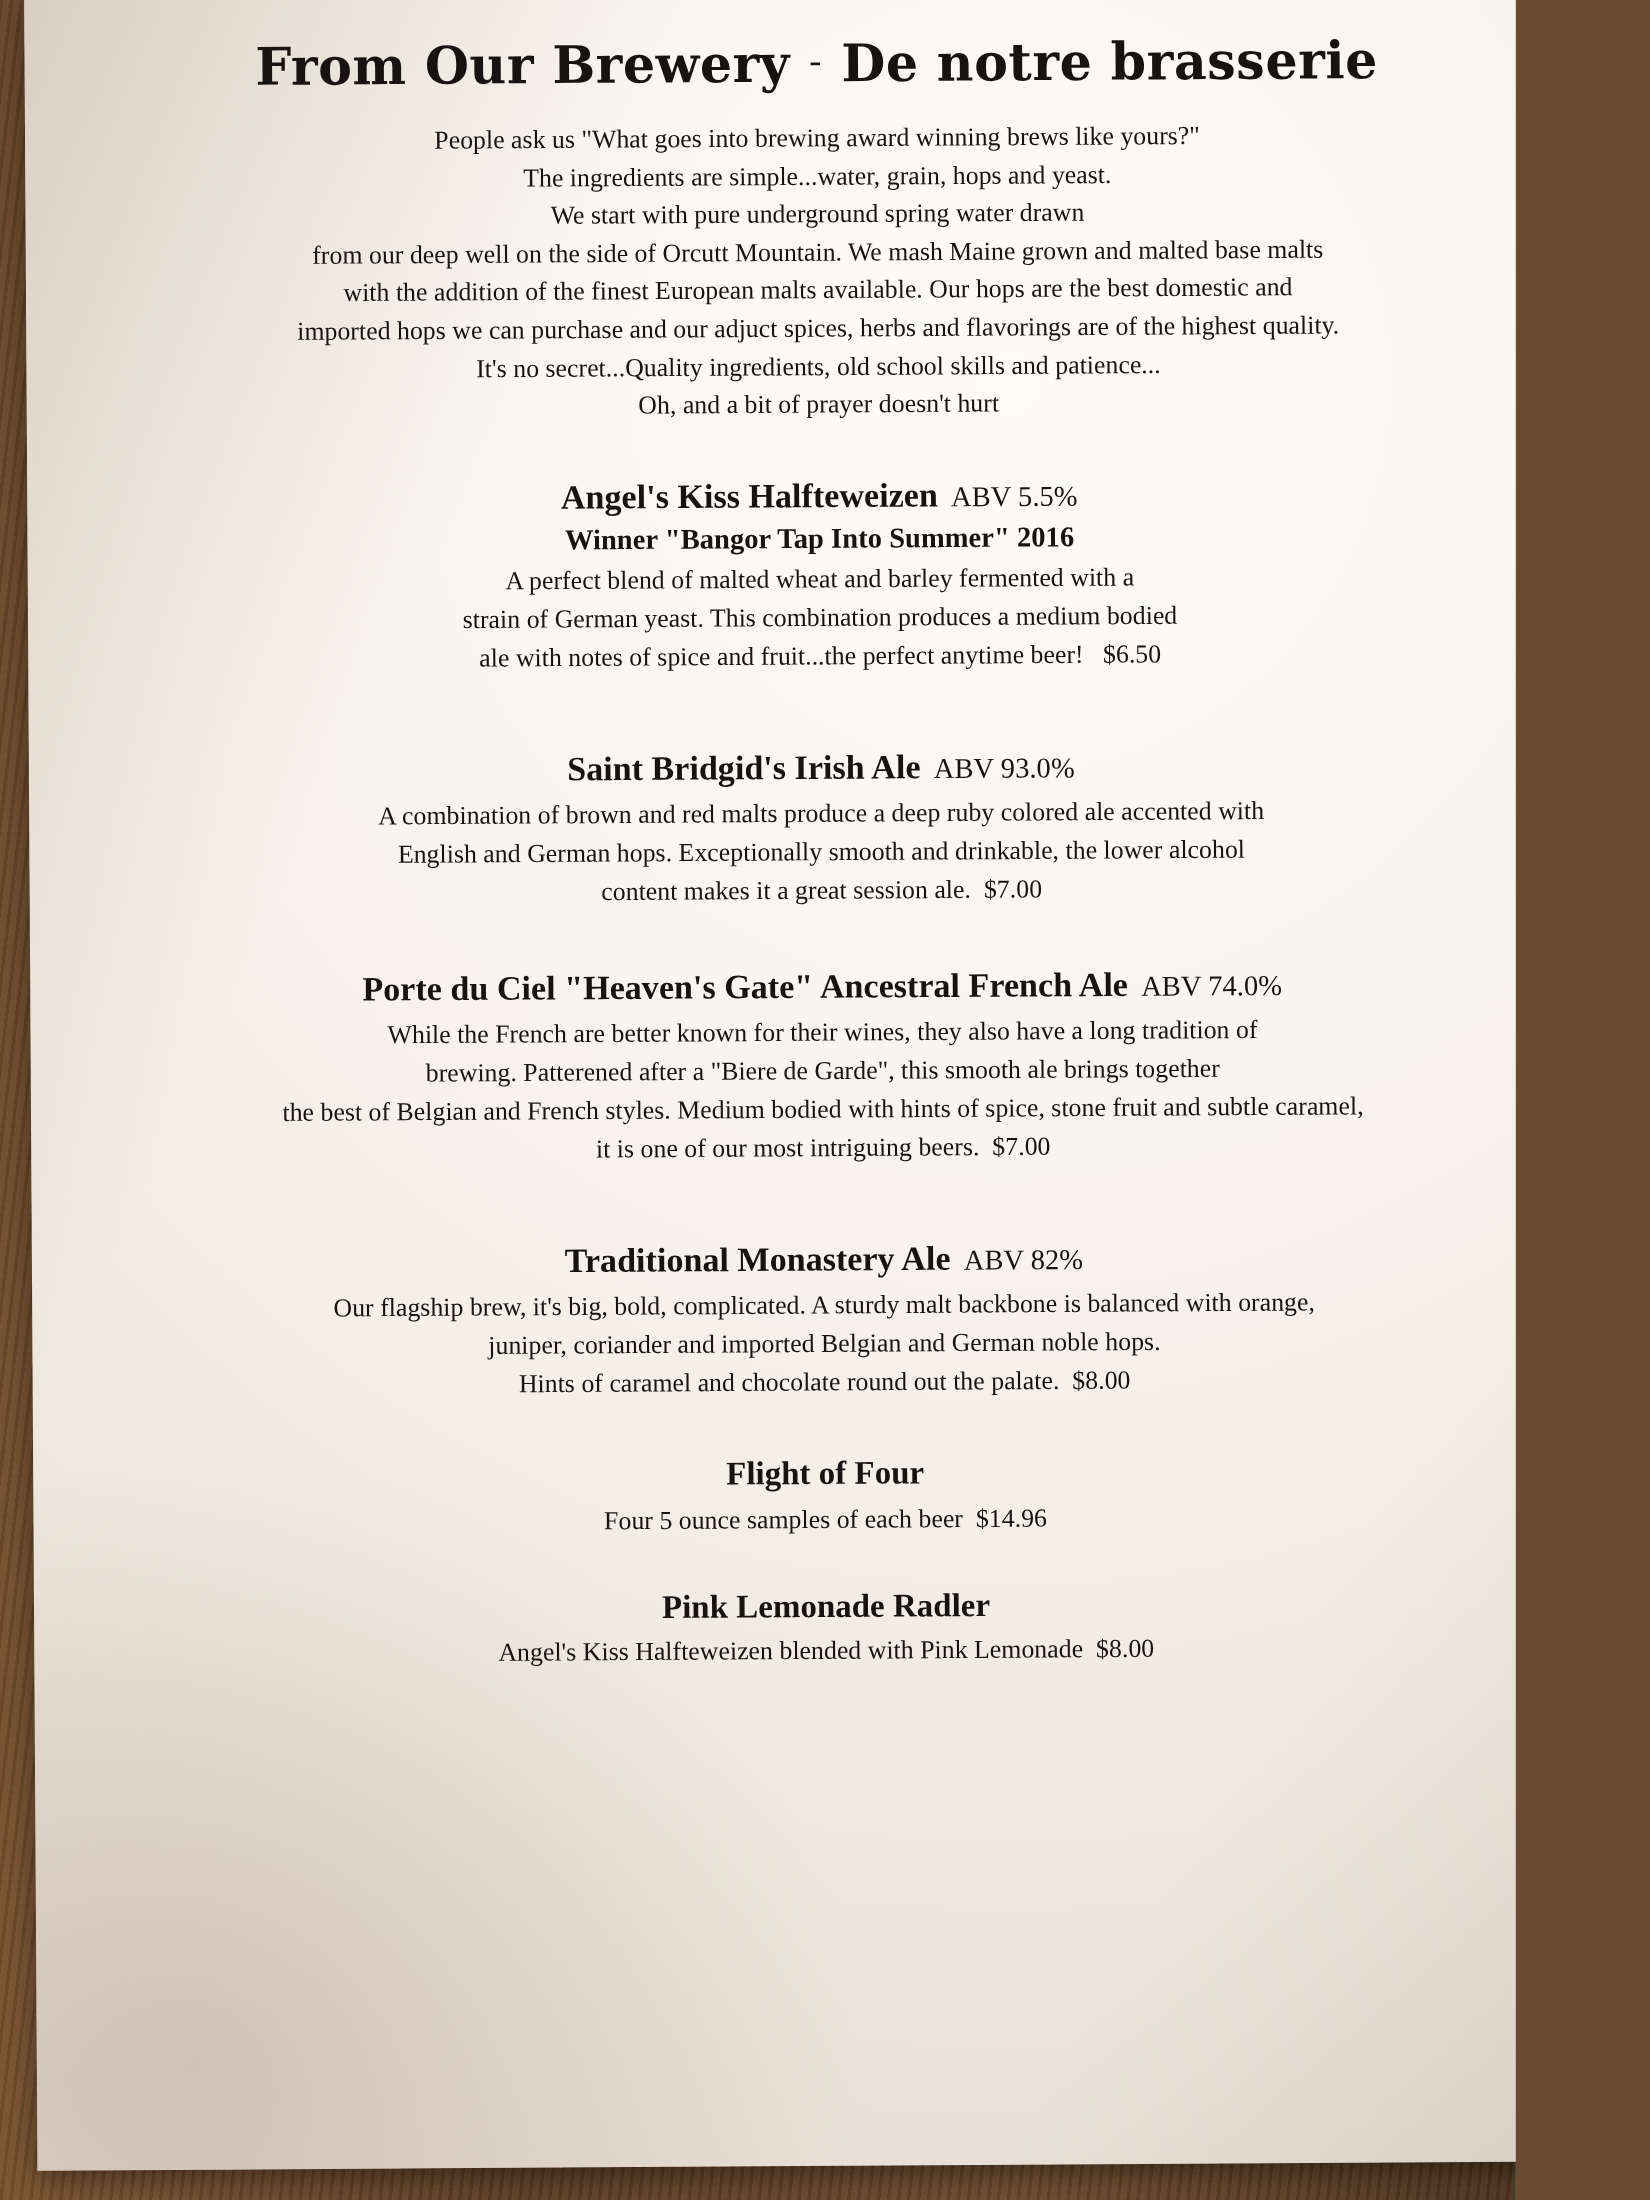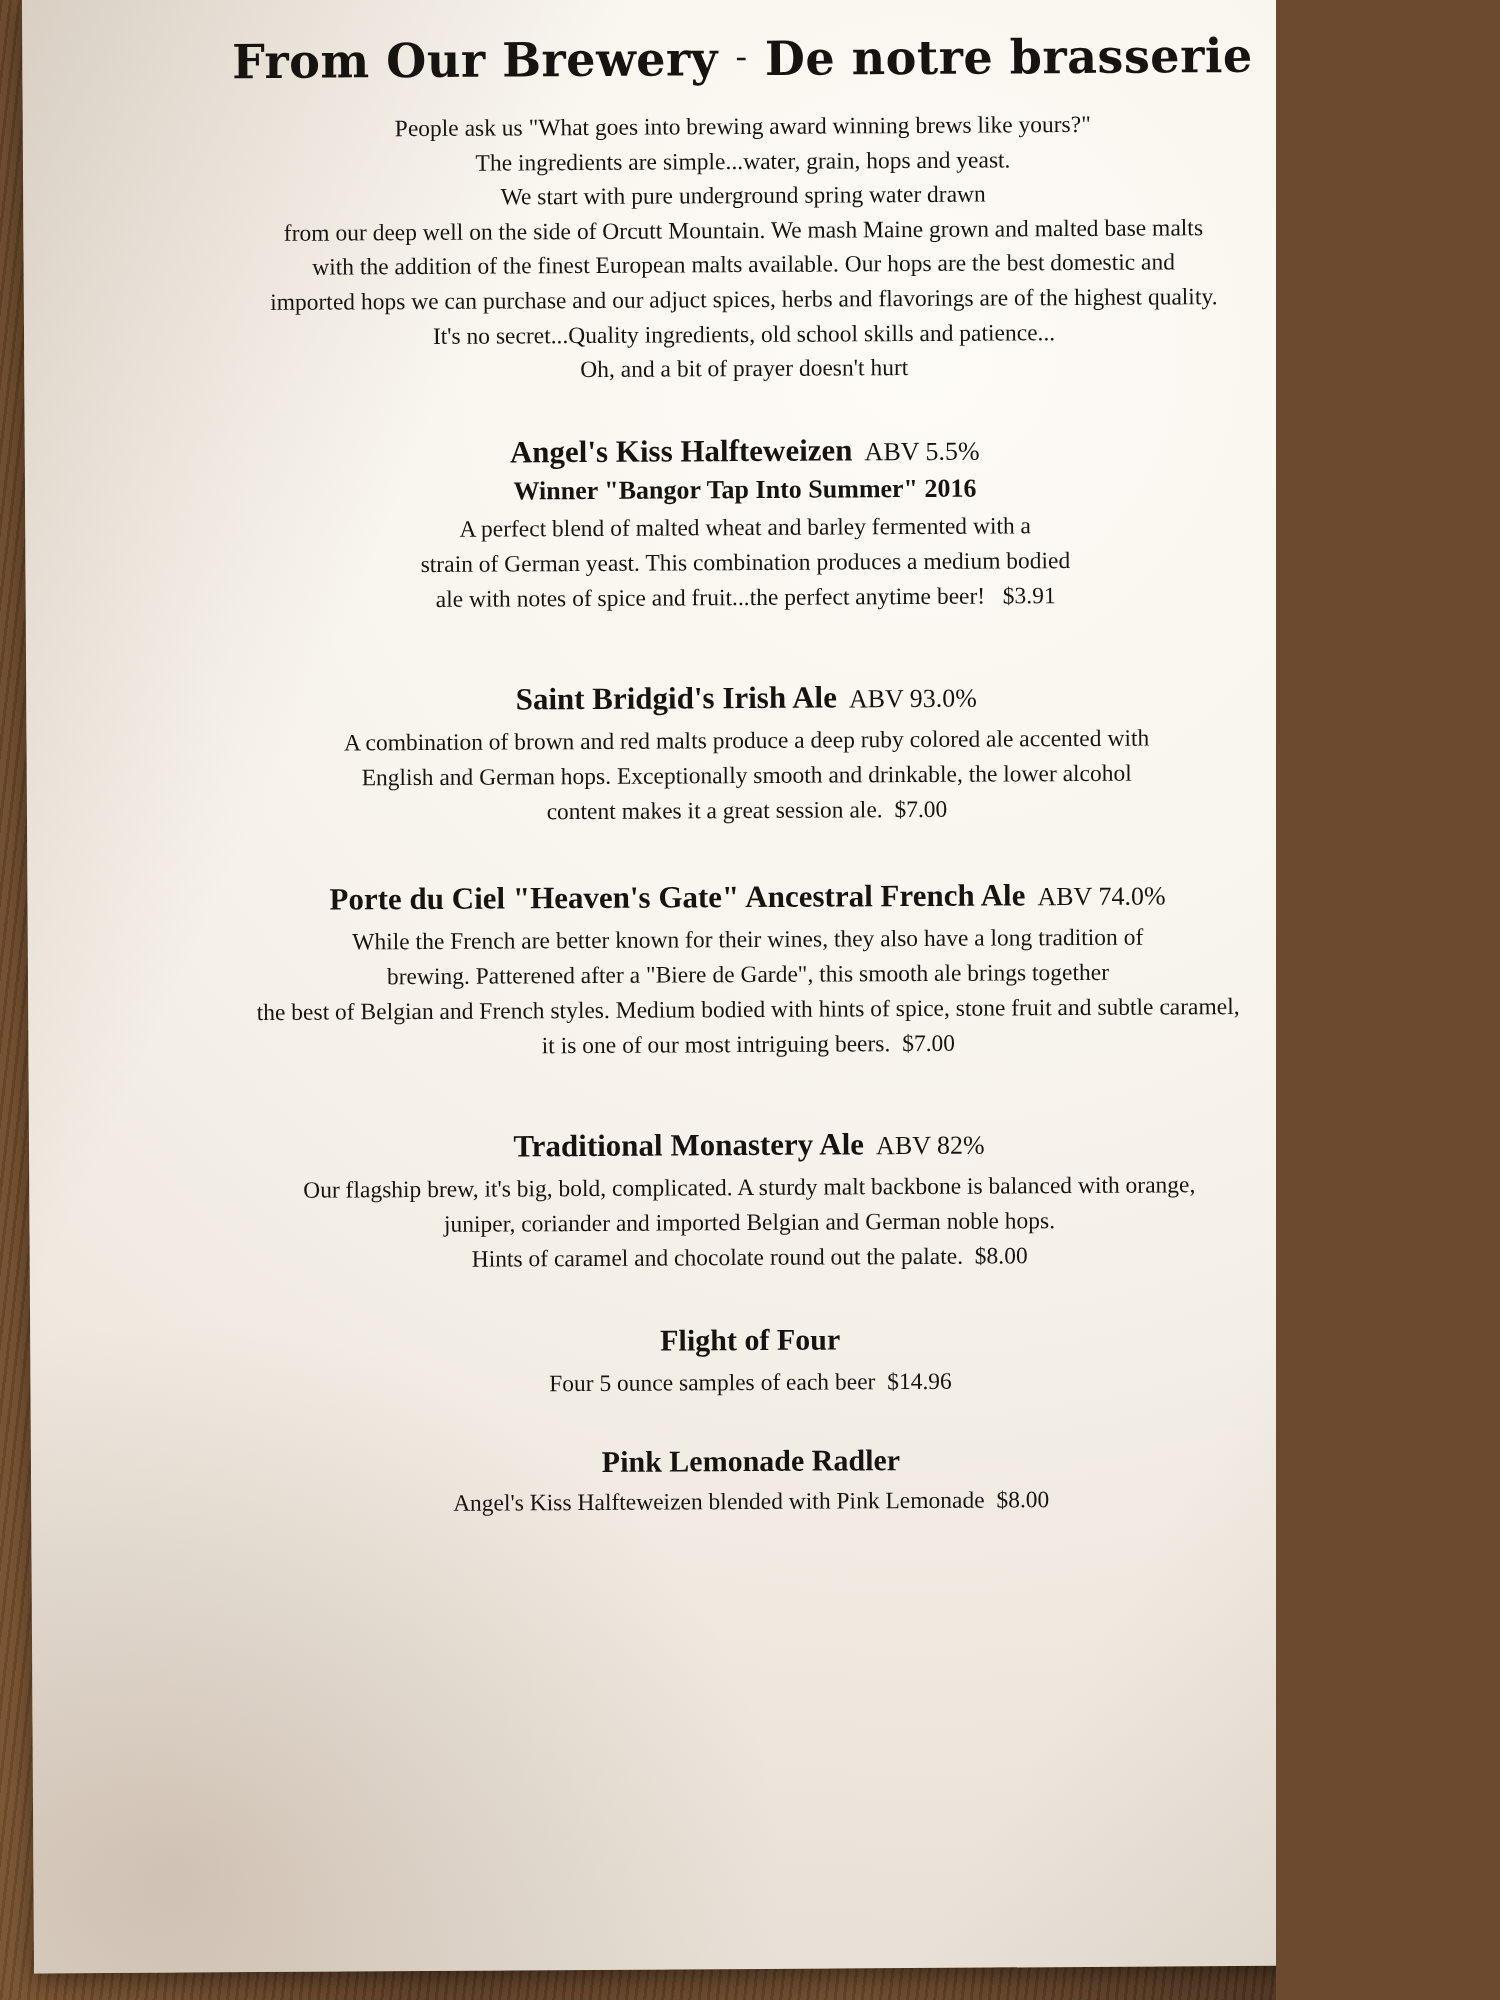--- a/index.html
+++ b/index.html
@@ -2,21 +2,21 @@
 <html><head>
 <meta charset="utf-8">
 <style>
   html, body {
     margin: 0;
     padding: 0;
     background: #6b4a30;
   }
   #page {
     position: relative;
-    width: 1276px;
+    width: 1378px;
     height: 2000px;
     overflow: hidden;
     background: #14b8a6;
     font-family: "Liberation Serif", serif;
   }
   
   #wood {
     position: absolute;
     inset: 0;
     background:
@@ -144,21 +144,21 @@
       </div>
 
       <div class="beer">
         <div class="beer-title">
           <span>Angel's Kiss Halfteweizen</span><span class="abv">ABV 5.5%</span>
         </div>
         <div class="beer-award">Winner "Bangor Tap Into Summer" 2016</div>
         <div class="beer-desc">
           <span class="line">A perfect blend of malted wheat and barley fermented with a</span>
           <span class="line">strain of German yeast.  This combination produces a medium bodied</span>
-          <span class="line"><span>ale with notes of spice and fruit...the perfect anytime beer!</span>&nbsp;&nbsp;&nbsp;<span class="price">$3.91</span></span>
+          <span class="line"><span>ale with notes of spice and fruit...the perfect anytime beer!</span>&nbsp;&nbsp;&nbsp;<span class="price">$6.50</span></span>
         </div>
       </div>
 
       <div class="sp-3"></div>
 
       <div class="beer">
         <div class="beer-title">
           <span>Saint Bridgid's Irish Ale</span><span class="abv">ABV 93.0%</span>
         </div>
         <div class="beer-desc">

